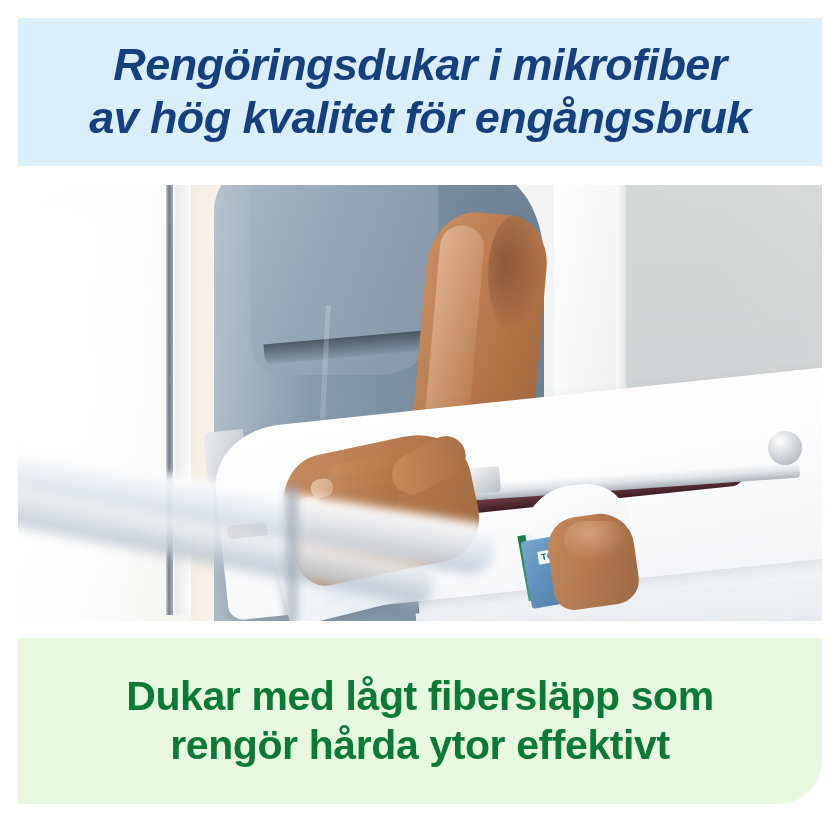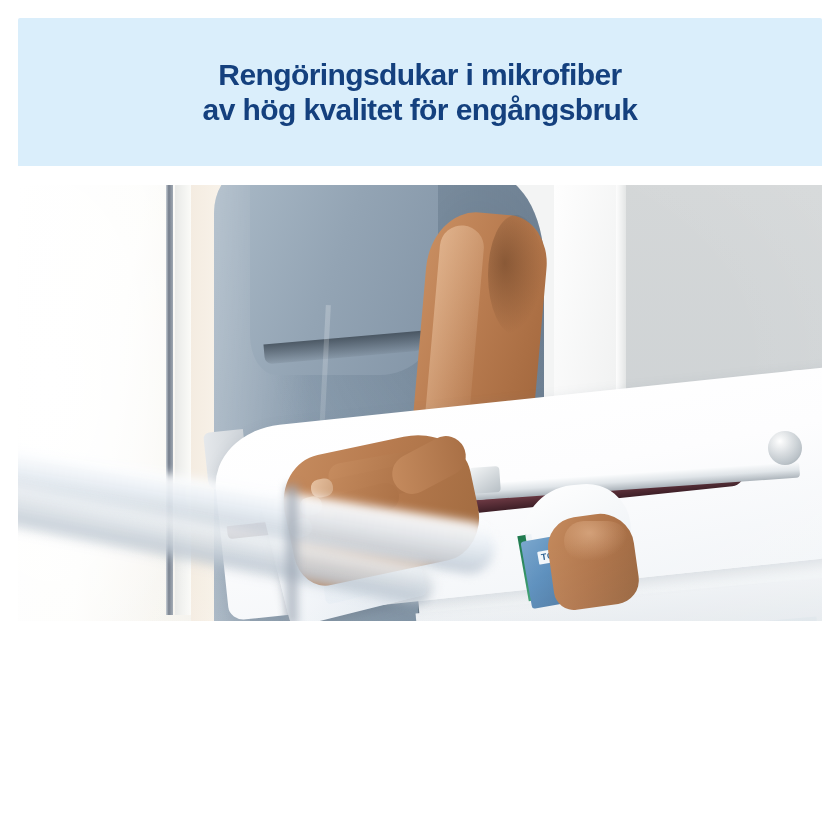--- a/index.html
+++ b/index.html
@@ -30,24 +30,25 @@
     justify-content: center;
     box-sizing: border-box;
     padding: 0 14px;
   }
   .top-banner .headline {
     margin: 0;
     text-align: center;
     color: #14407e;
     font-family: "Liberation Sans", sans-serif;
     font-weight: bold;
-    font-size: 30px;
+    font-size: 45px;
     line-height: 1.17;
     letter-spacing: -0.6px;
     white-space: pre-line;
+    font-style: italic;
   }
 
   
   .photo {
     position: absolute;
     left: 18px;
     top: 185px;
     width: 804px;
     height: 436px;
     overflow: hidden;
@@ -579,14 +580,18 @@
       <div class="thumb"></div>
 
       <div class="fg-rail"></div>
       <div class="fg-rail2"></div>
       <div class="fg-post"></div>
 
       <div class="photo-soft"></div>
     </div>
   </div>
 
+  <div class="bottom-banner">
+    <h2 class="subline">Dukar med lågt fibersläpp som
+rengör hårda ytor effektivt</h2>
+  </div>
 
 </div>
 
 </body></html>

